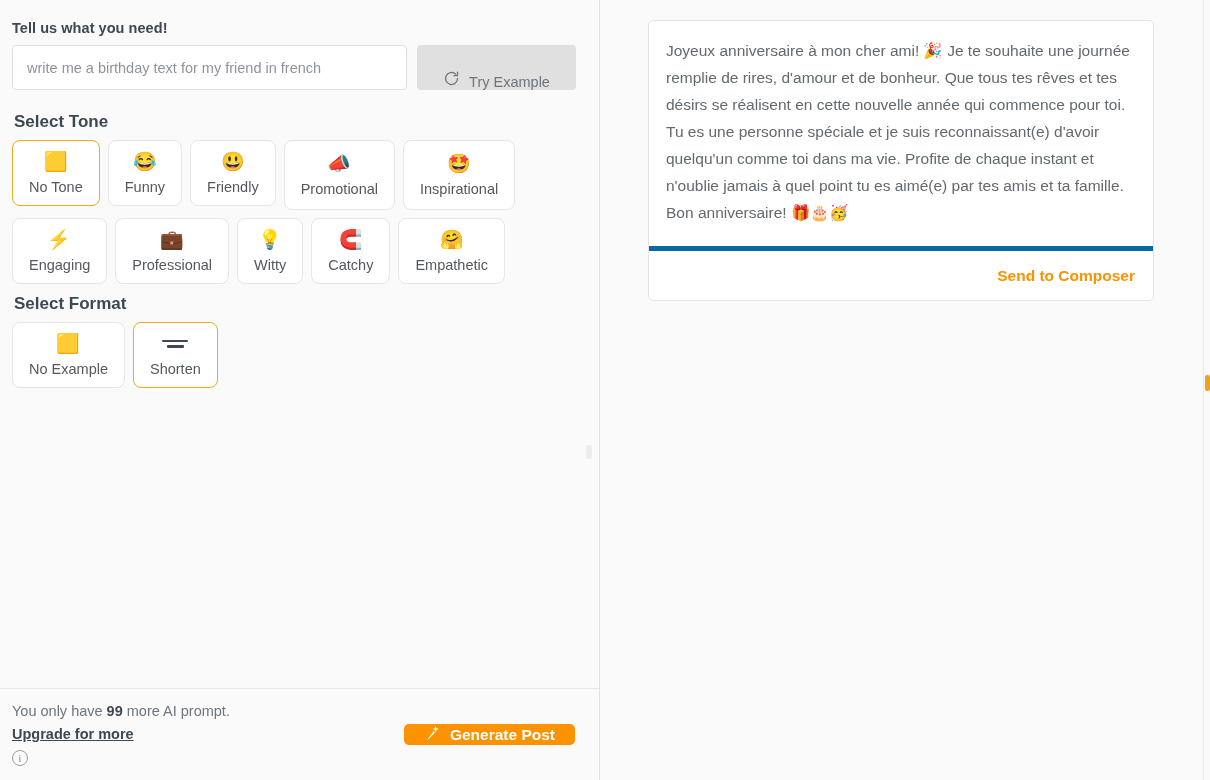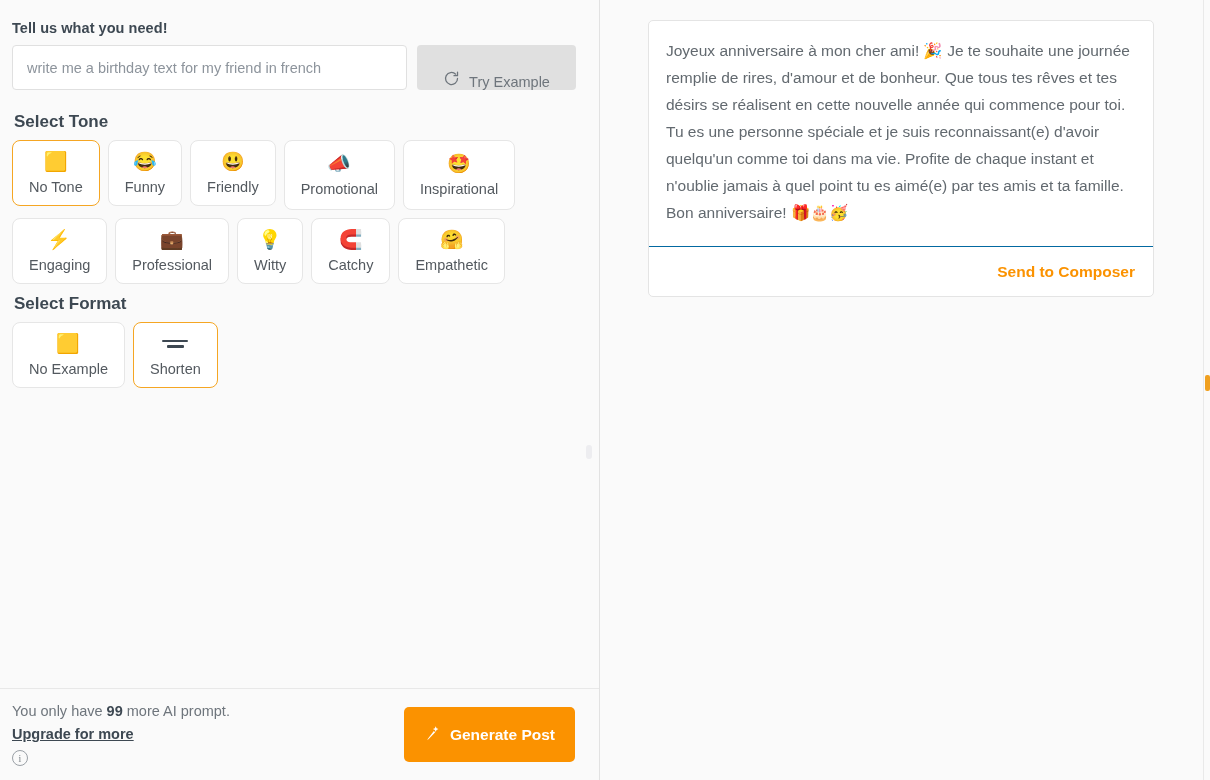--- a/index.html
+++ b/index.html
@@ -203,21 +203,21 @@
     width: 16px; height: 16px;
     border-radius: 50%;
     border: 1.3px solid #9aa0a6;
     color: #7d8489;
     font-size: 10px;
     display: flex; align-items: center; justify-content: center;
     font-family: "Liberation Serif", serif;
     cursor: pointer;
   }
   .generate-btn {
-    height: 55px;
+    height: 21px;
     padding: 0 20px;
     border: none;
     border-radius: 5px;
     background: #fb9200;
     color: #ffffff;
     font-size: 15.5px;
     font-weight: bold;
     font-family: "Liberation Sans", sans-serif;
     display: flex; align-items: center; gap: 8px;
     cursor: pointer;
@@ -242,21 +242,21 @@
     background: #ffffff;
     border: 1px solid #e4e4e4;
     border-radius: 5px;
     overflow: hidden;
   }
   .result-text {
     padding: 16px 17px 20px 17px;
     font-size: 15.5px;
     line-height: 27px;
     color: #62696f;
-    border-bottom: 1px solid #0369a1;
+    border-bottom: 5px solid #0369a1;
   }
   .result-actions {
     height: 49px;
     display: flex;
     align-items: center;
     justify-content: flex-end;
     padding-right: 18px;
   }
   .send-composer {
     font-size: 15.5px;

